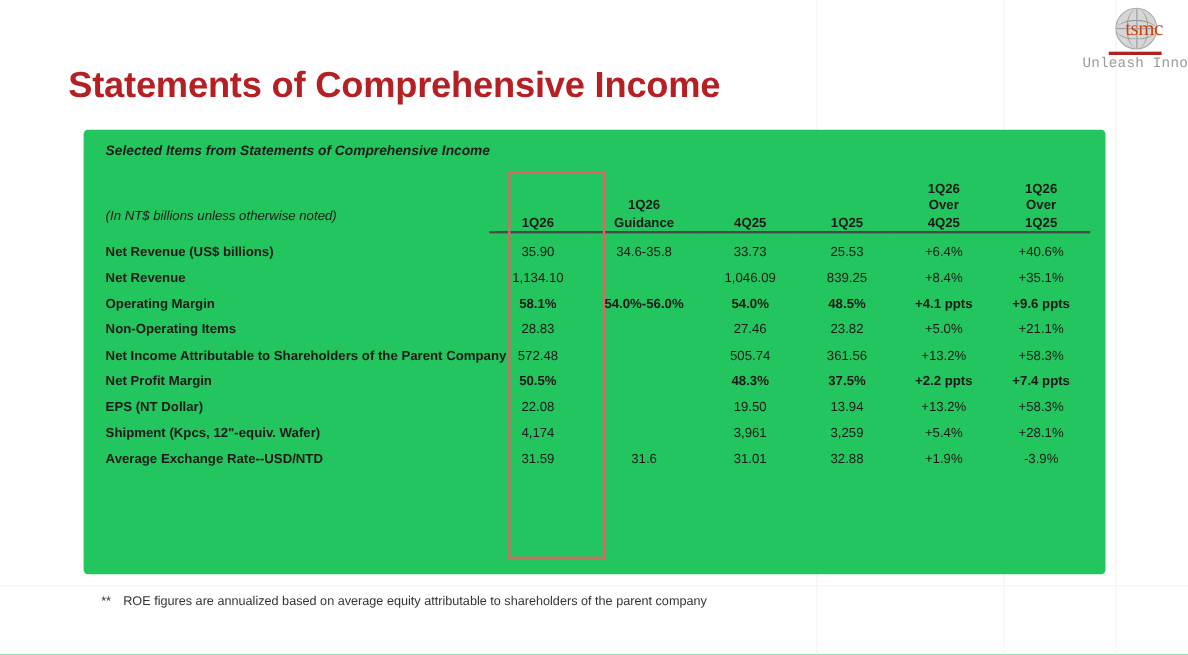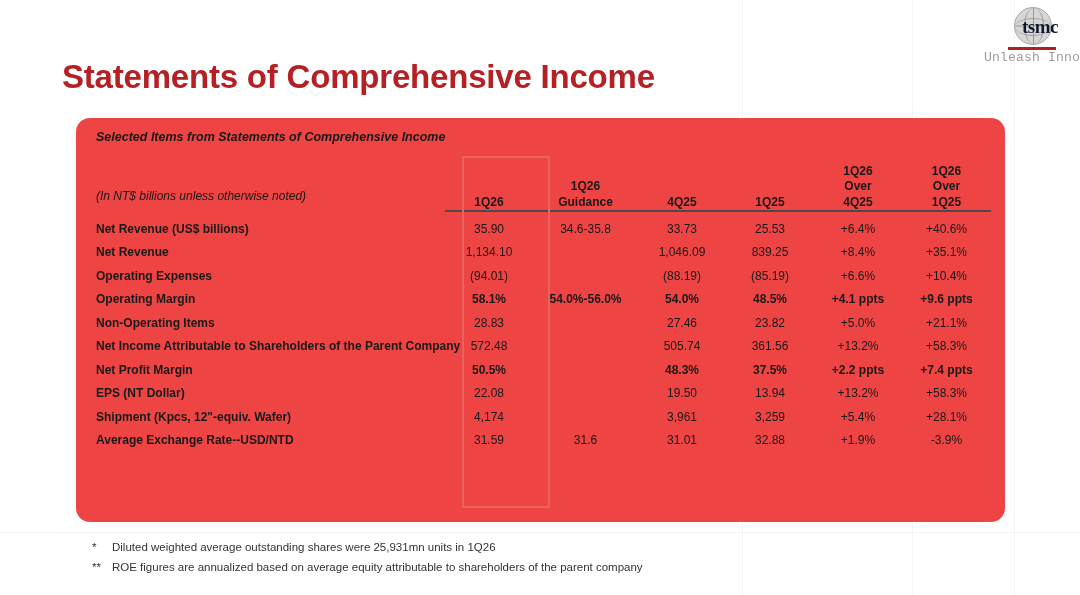--- a/index.html
+++ b/index.html
@@ -98,24 +98,24 @@
     border: 1px solid #9a9a9a;
     border-left: 0;
     border-right: 0;
   }
   .logo-text {
     position: absolute;
     left: 16px;
     right: 0;
     top: 11px;
     font-family: "Liberation Serif", serif;
-    font-weight: bold;
+    font-weight: normal;
     font-size: 19px;
     letter-spacing: -0.5px;
-    color: #0f172a;
+    color: #c2410c;
     line-height: 1;
     text-shadow: 0 0 1px rgba(255,255,255,.9);
   }
   .logo-rule {
     width: 48px;
     height: 3px;
     margin: 1px auto 0;
     background: #b02020;
   }
   .logo-tag {
@@ -140,22 +140,22 @@
     white-space: nowrap;
   }
 
   
   .panel {
     position: absolute;
     left: 76px;
     top: 118px;
     width: 929px;
     height: 404px;
-    background: #ef4444;
-    border-radius: 14px;
+    background: #22c55e;
+    border-radius: 4px;
   }
 
   .panel-subtitle {
     position: absolute;
     left: 20px;
     top: 12px;
     font-size: 12.5px;
     font-weight: bold;
     font-style: italic;
     color: #1a1a1a;
@@ -329,29 +329,20 @@
         </tr>
         <tr>
           <td class="lbl">Net Revenue</td>
           <td>1,134.10</td>
           <td></td>
           <td>1,046.09</td>
           <td>839.25</td>
           <td>+8.4%</td>
           <td>+35.1%</td>
         </tr>
-        <tr>
-          <td class="lbl">Operating Expenses</td>
-          <td>(94.01)</td>
-          <td></td>
-          <td>(88.19)</td>
-          <td>(85.19)</td>
-          <td>+6.6%</td>
-          <td>+10.4%</td>
-        </tr>
         <tr class="em">
           <td class="lbl">Operating Margin</td>
           <td>58.1%</td>
           <td>54.0%-56.0%</td>
           <td>54.0%</td>
           <td>48.5%</td>
           <td>+4.1 ppts</td>
           <td>+9.6 ppts</td>
         </tr>
         <tr>
@@ -409,15 +400,14 @@
           <td>-3.9%</td>
         </tr>
       </tbody>
   </table>
 
 </div>
 
 <div class="redbox"></div>
 
 <div class="footnotes">
-    <div class="fn"><span class="mark">*</span><span>Diluted weighted average outstanding shares were 25,931mn units in 1Q26</span></div>
     <div class="fn"><span class="mark">**</span><span>ROE figures are annualized based on average equity attributable to shareholders of the parent company</span></div>
   </div>
 
 </body></html>

